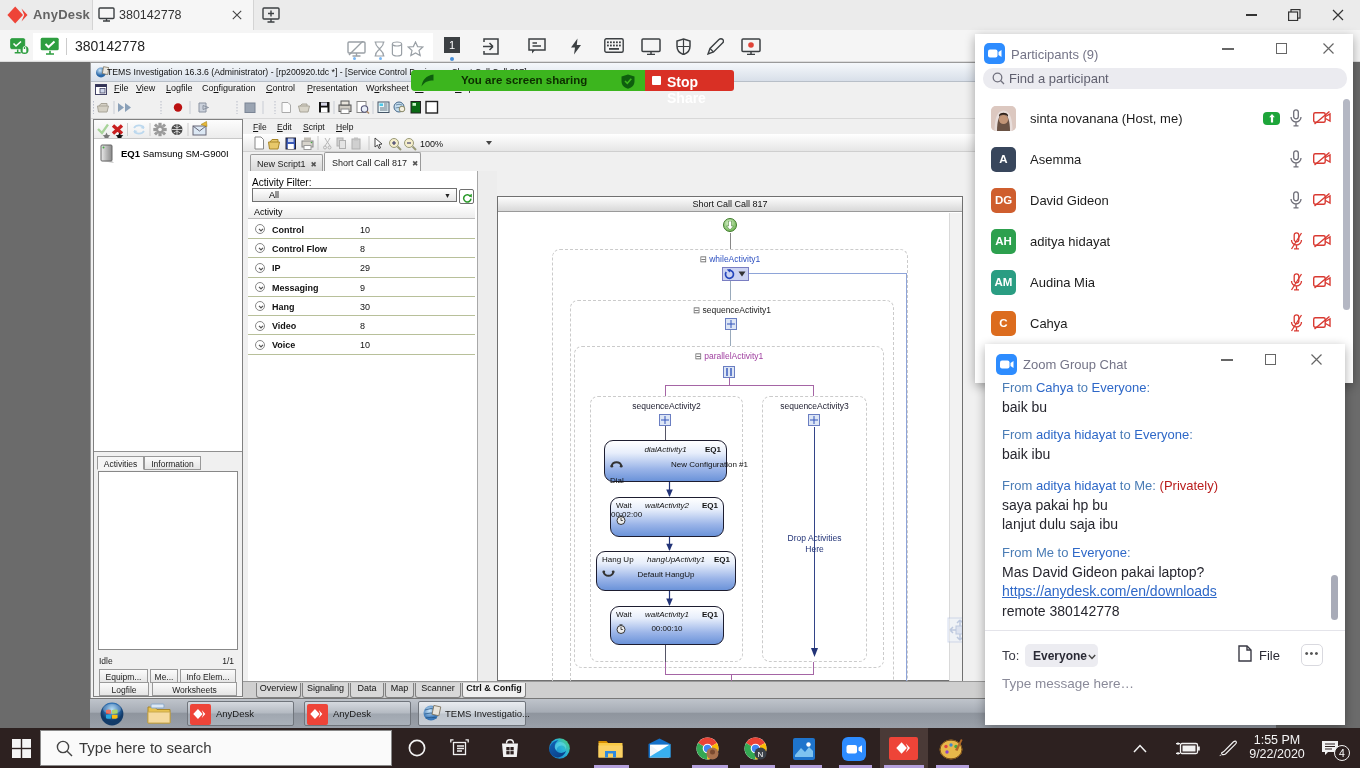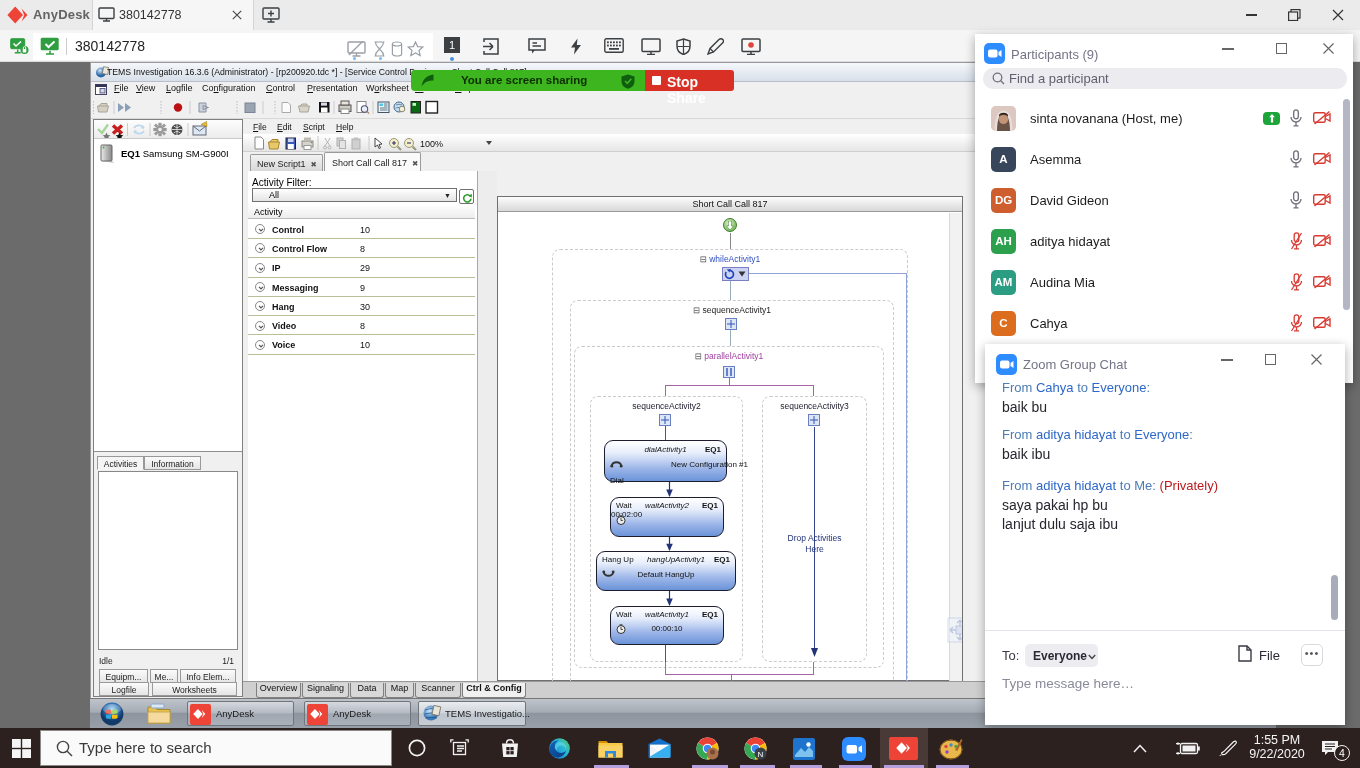--- a/index.html
+++ b/index.html
@@ -850,20 +850,26 @@
     </div>
     <div style="position:absolute;left:17px;top:82px;font-size:13px;line-height:18.7px;">
       <span class="from">From <span class="fname">aditya hidayat</span> to <span class="fname">Everyone</span>:</span><br>
       <span class="msg">baik ibu</span>
     </div>
     <div style="position:absolute;left:17px;top:133px;font-size:13px;line-height:18.7px;">
       <span class="from">From <span class="fname">aditya hidayat</span> to Me:</span> <span style="color:#b91c1c;">(Privately)</span><br>
       <span class="msg">saya pakai hp bu</span><br>
       <span class="msg">lanjut dulu saja ibu</span>
     </div>
+    <div style="position:absolute;left:17px;top:200px;font-size:13px;line-height:18.7px;">
+      <span class="from">From Me to <span class="fname">Everyone</span>:</span><br>
+      <span class="msg">Mas David Gideon pakai laptop?</span><br>
+      <span style="color:#2e68c8;text-decoration:underline;font-size:14px;">https://anydesk.com/en/downloads</span><br>
+      <span class="msg">remote 380142778</span>
+    </div>
     <div style="position:absolute;left:0px;top:286px;width:360px;height:1px;background:#e4e4ea;"></div>
     <span style="position:absolute;left:17px;top:304px;font-size:13px;color:#3a3a45;">To:</span>
     <div style="position:absolute;left:40px;top:300px;width:73px;height:23px;background:#ececf1;border-radius:5px;"></div>
     <span style="position:absolute;left:48px;top:305px;font-size:12px;font-weight:bold;color:#2a2a35;">Everyone</span>
     <svg style="position:absolute;left:102.5px;top:310px;" width="8" height="6" viewBox="0 0 8 6">
         <path d="M0.8 1 L4 4.5 L7.2 1" fill="none" stroke="#444" stroke-width="1.4"></path>
       </svg>
     <svg style="position:absolute;left:253px;top:301px;" width="14" height="17" viewBox="0 0 14 17">
         <path d="M1 1 L9 1 L13 5 L13 16 L1 16 Z" fill="none" stroke="#3a3a45" stroke-width="1.4"></path>
         <path d="M9 1 L9 5 L13 5" fill="none" stroke="#3a3a45" stroke-width="1.4"></path>

